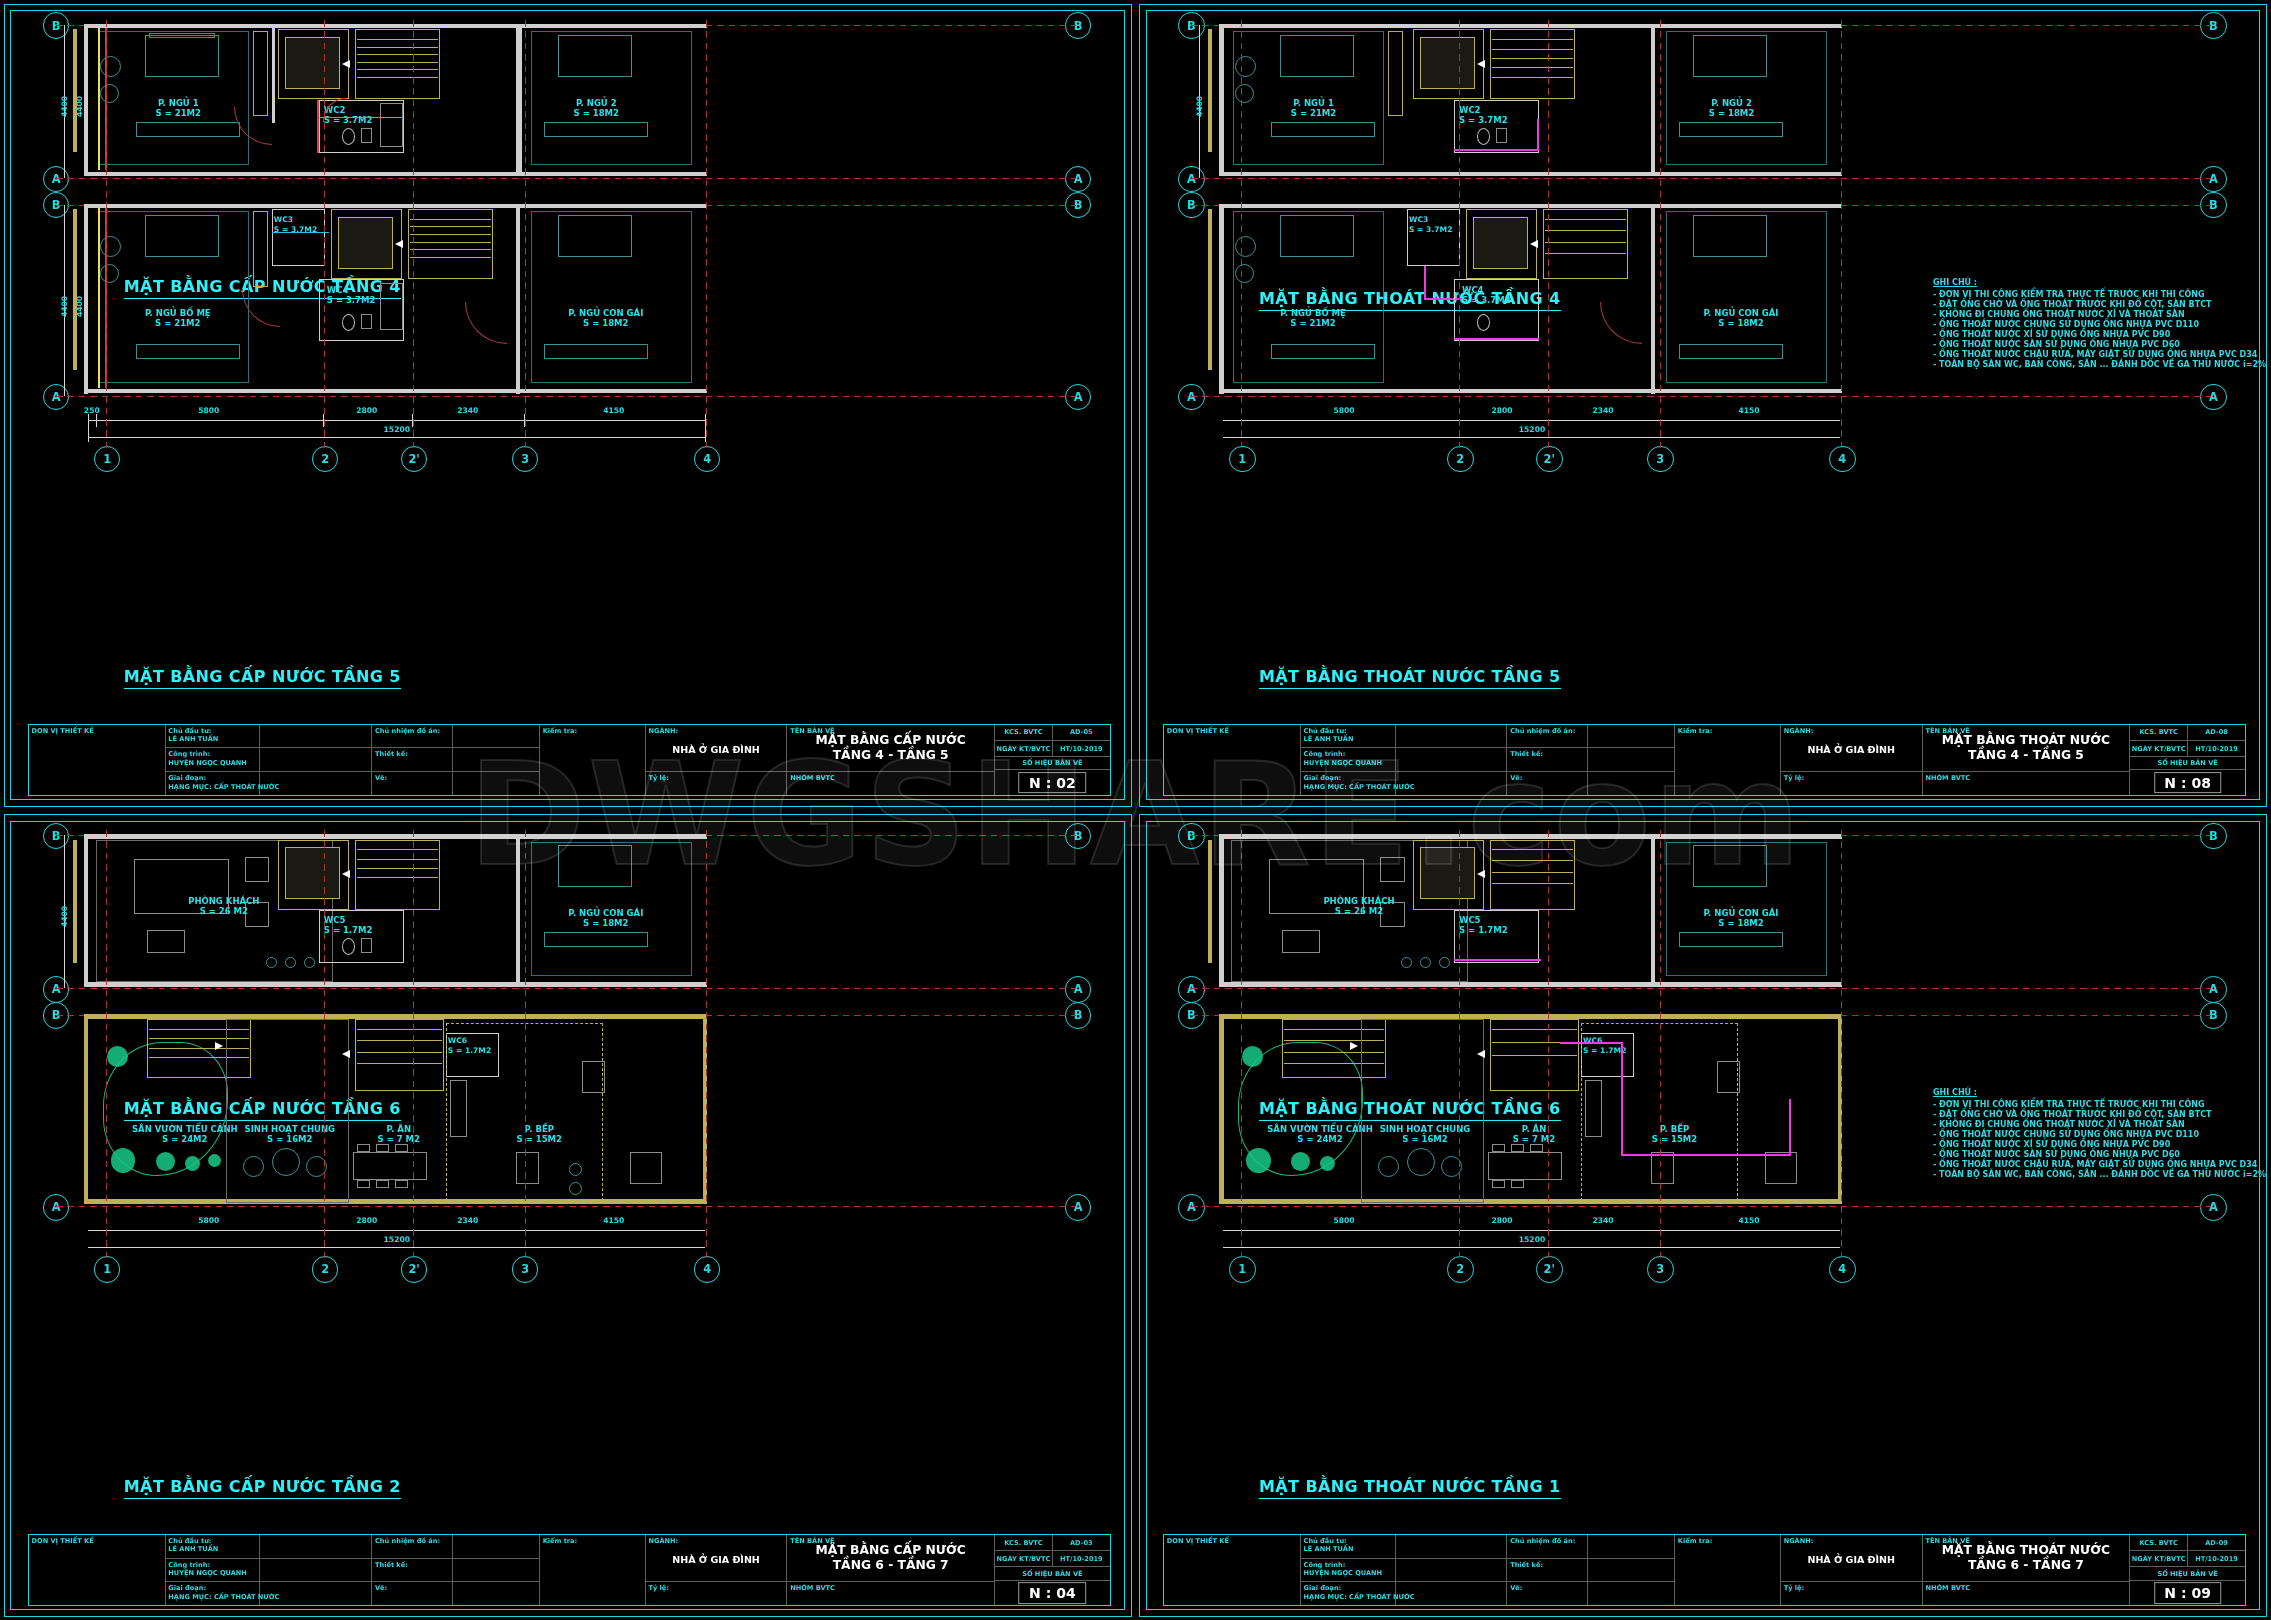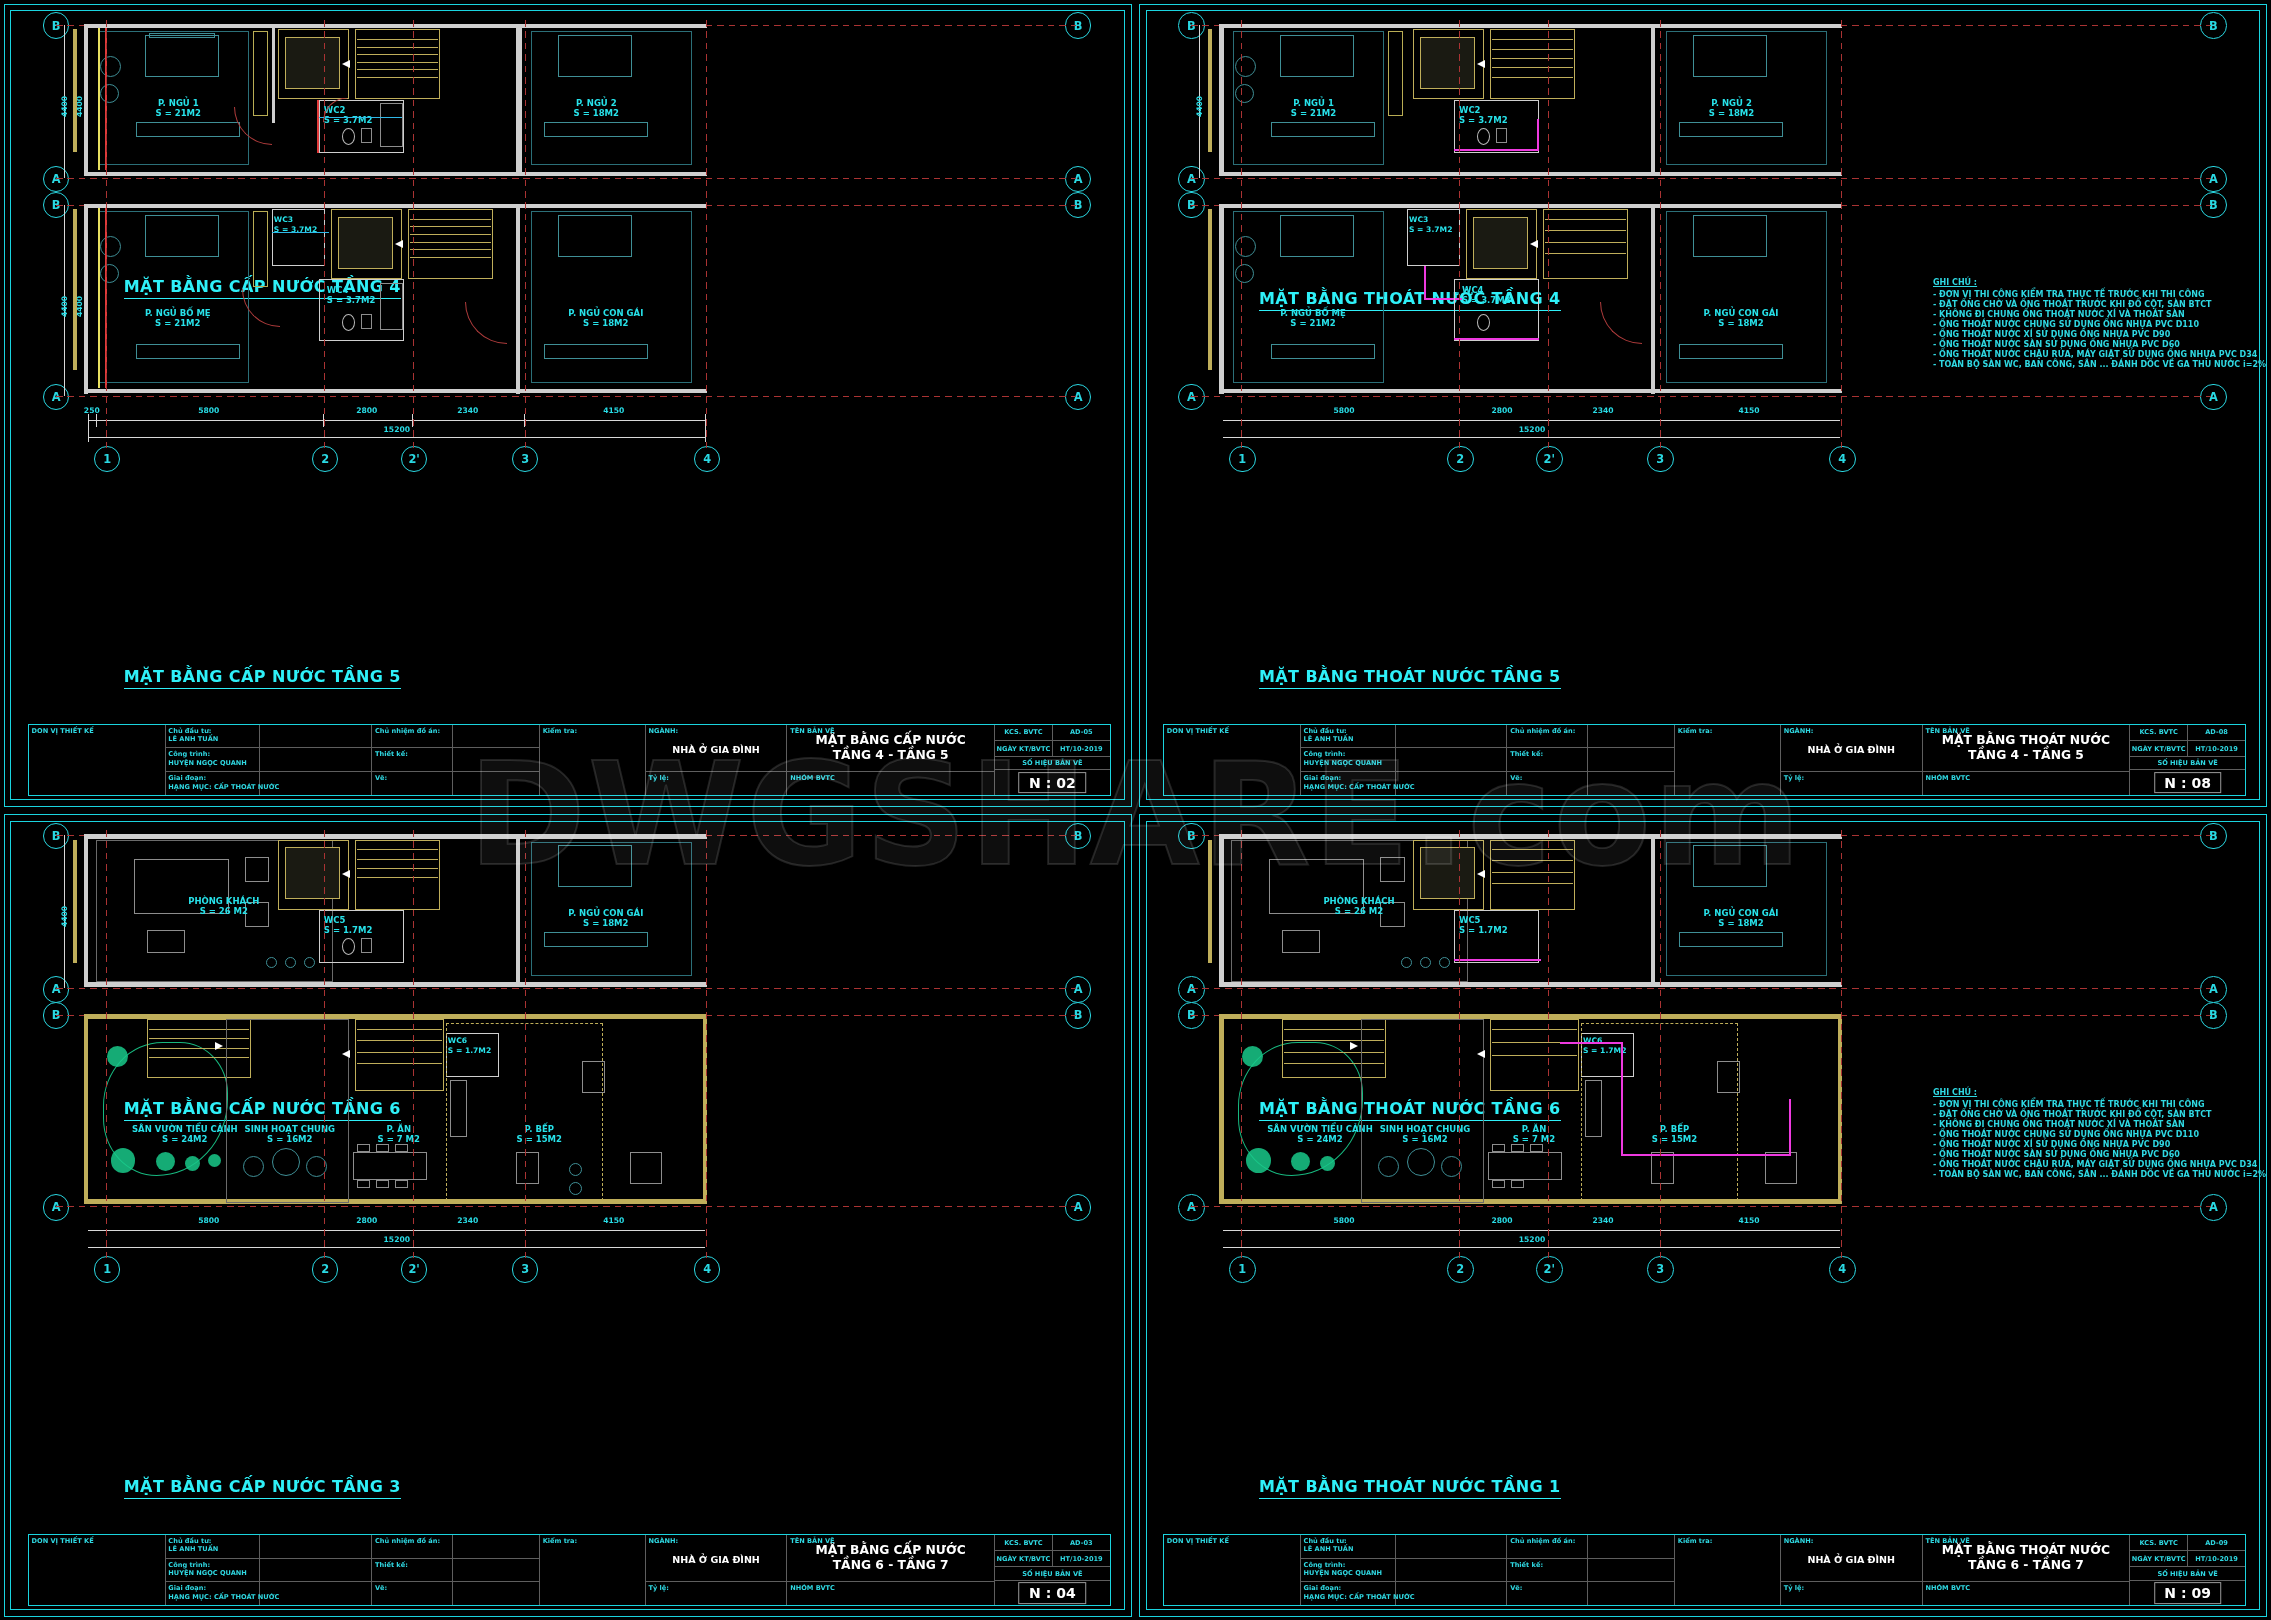--- a/index.html
+++ b/index.html
@@ -759,21 +759,21 @@
   <div class="gridbub" style="left:396px;top:441px;">2'</div>
   <div class="gridbub" style="left:507px;top:441px;">3</div>
   <div class="gridbub" style="left:689px;top:441px;">4</div>
 
   <div class="gridlineV" style="left:101px;top:15px;height:428px;"></div>
   <div class="gridlineV" style="left:319px;top:15px;height:428px;"></div>
   <div class="gridlineV" style="left:408px;top:15px;height:428px;"></div>
   <div class="gridlineV" style="left:520px;top:15px;height:428px;"></div>
   <div class="gridlineV" style="left:701px;top:15px;height:428px;"></div>
 
-  <div class="planTitle" style="left:119px;top:662px;">MẶT BẰNG CẤP NƯỚC TẦNG 3</div>
+  <div class="planTitle" style="left:119px;top:662px;">MẶT BẰNG CẤP NƯỚC TẦNG 2</div>
 
   <div class="tb" style="left:23px;top:719px;width:1083px;height:72px;">
     <div class="tbcol" style="width:137px;">
       <div class="tbrow" style="flex:none;height:100%;">
         <div class="tbl">DON VỊ THIẾT KẾ</div>
       </div>
     </div>
     <div class="tbcol" style="width:95px;">
       <div class="tbrow">
         <div class="tbl">Chủ đầu tư:</div>

